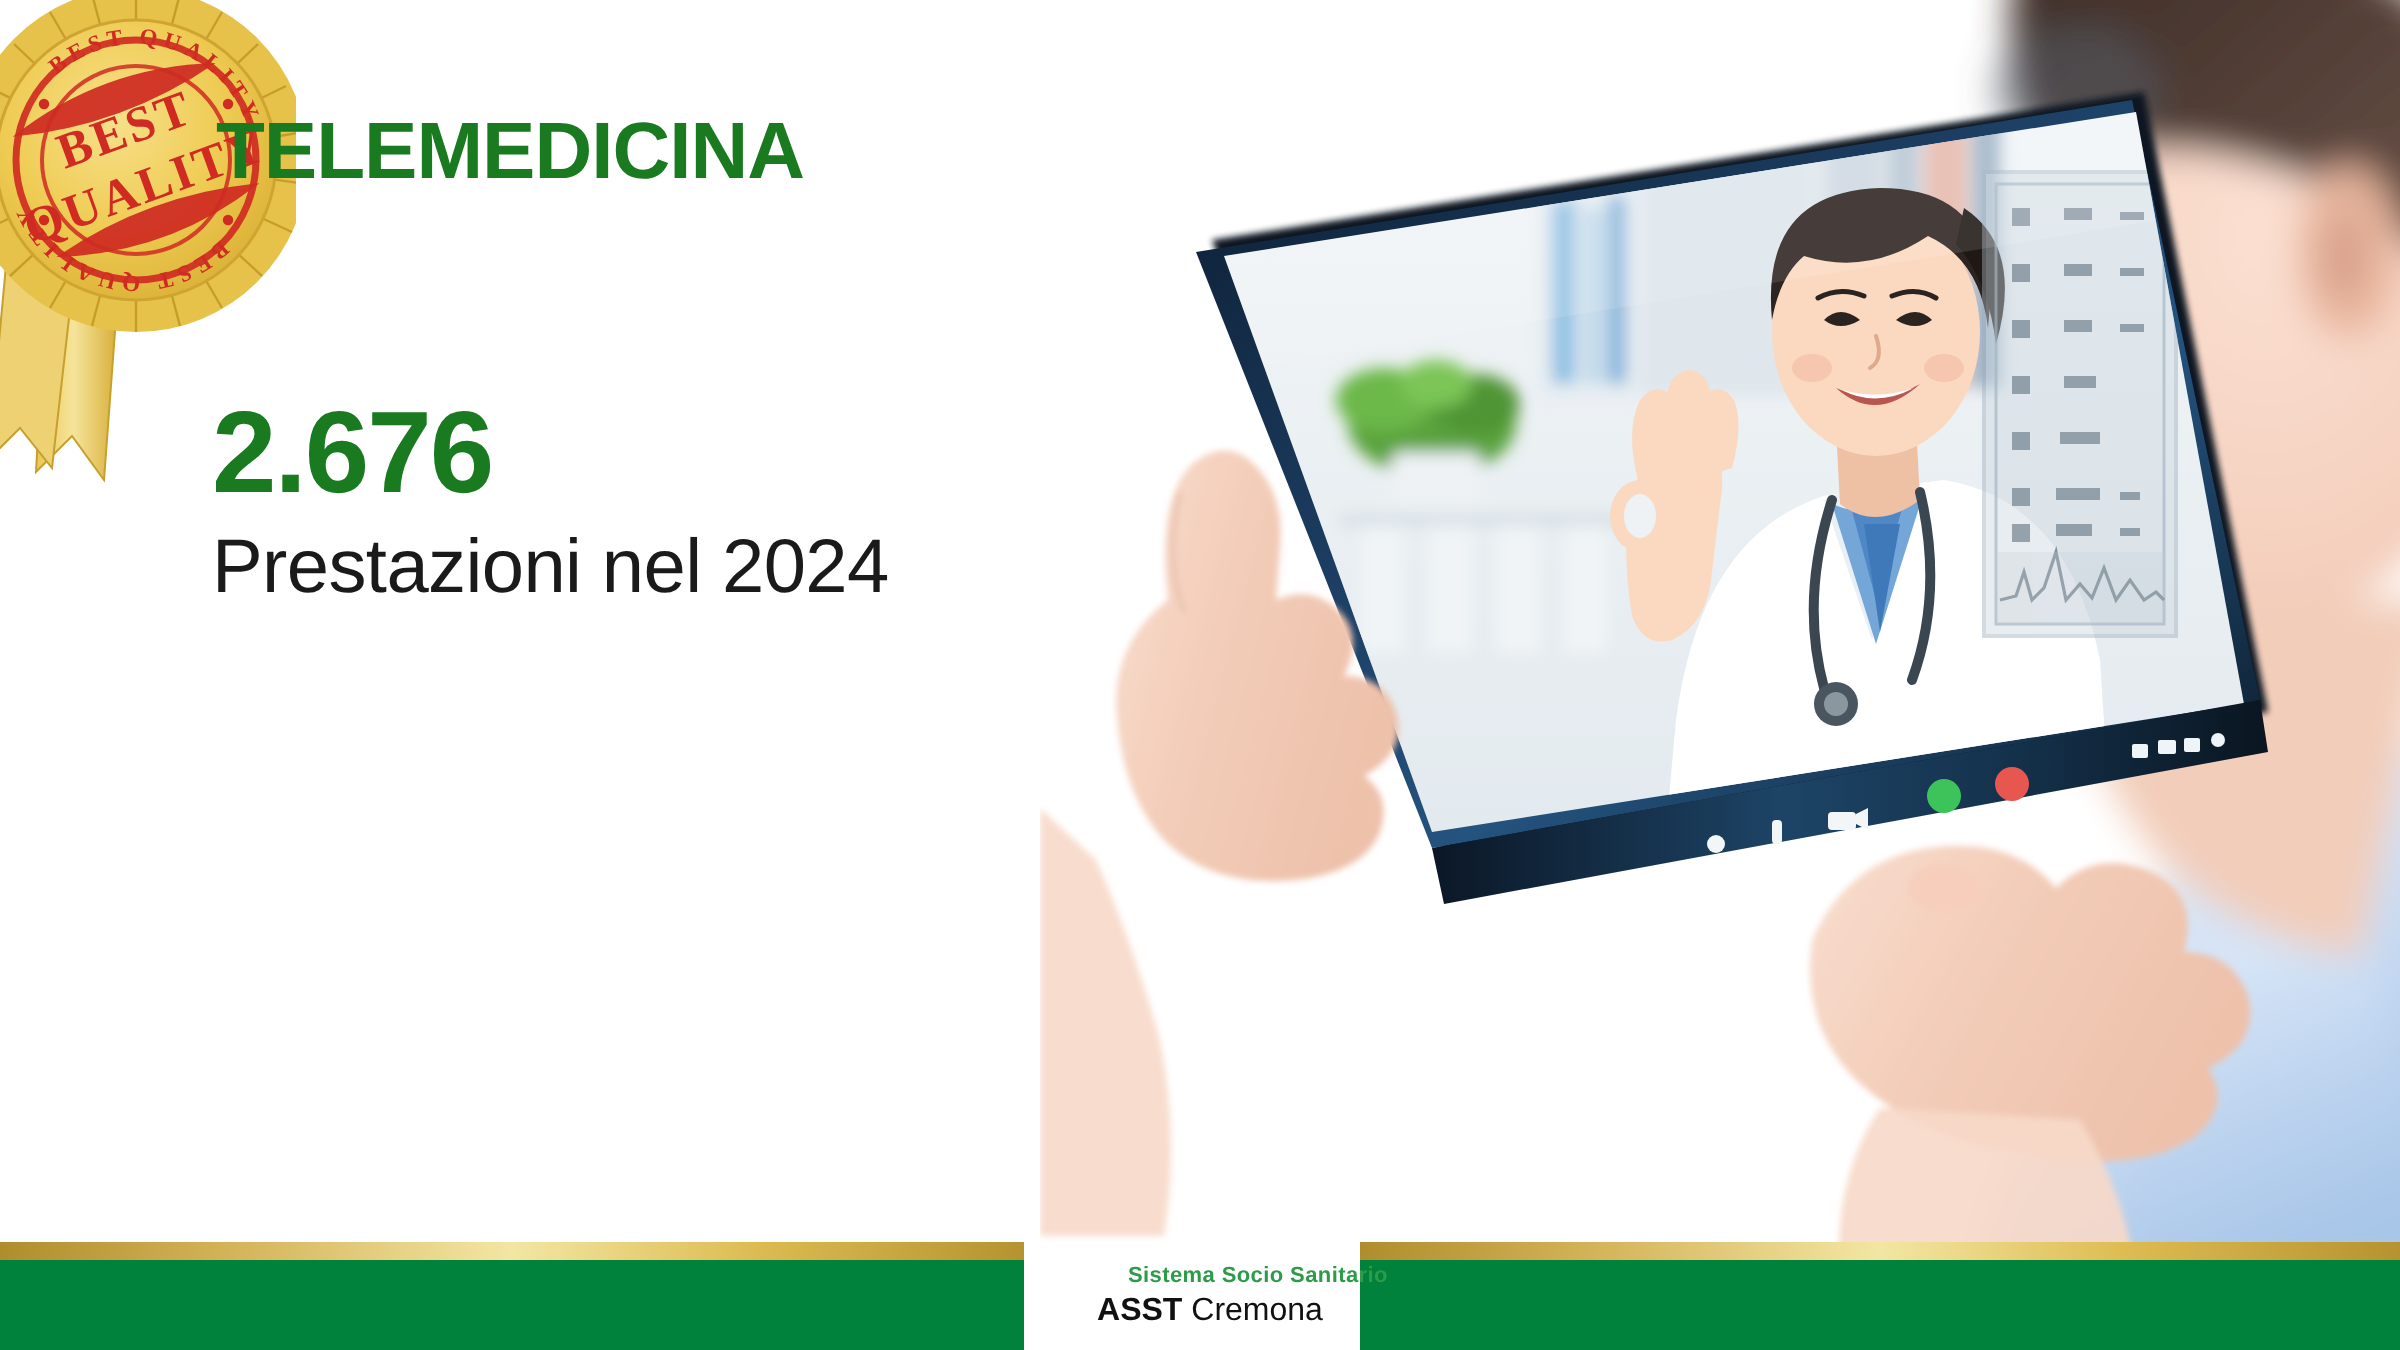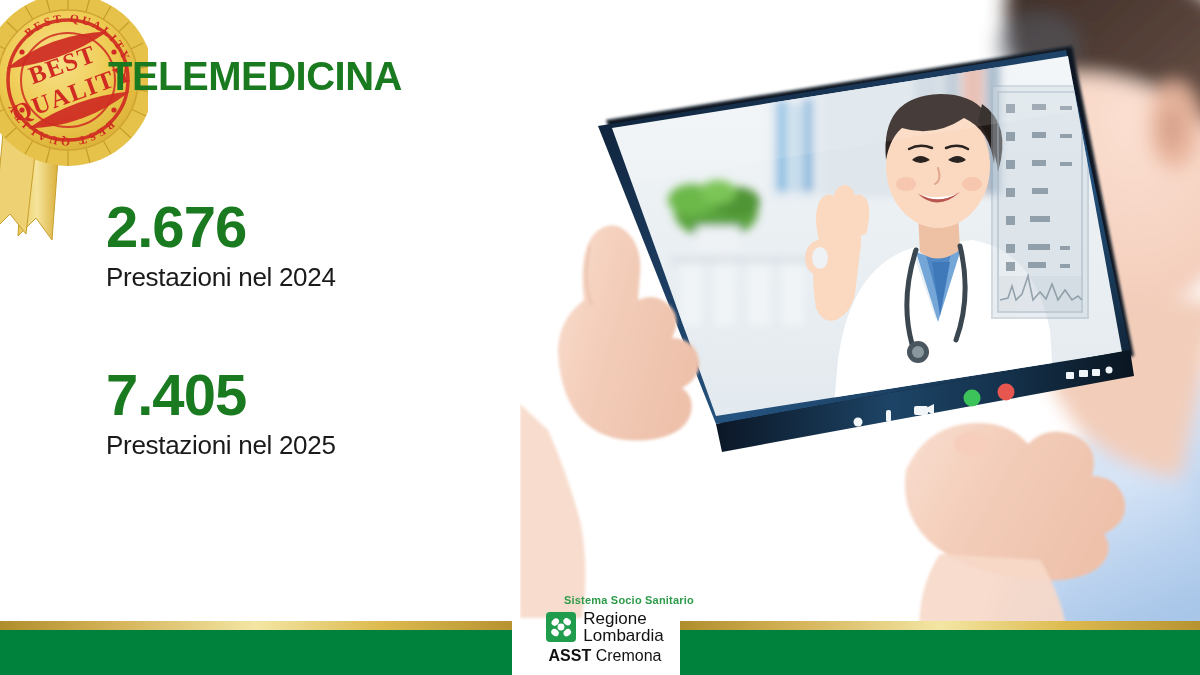--- a/index.html
+++ b/index.html
@@ -60,21 +60,21 @@
   .stat-2 { top: 364px; }
   .stat-value {
     font-size: 58px;
     font-weight: bold;
     color: #1a7a1f;
     line-height: 1.08;
     letter-spacing: -1px;
     white-space: nowrap;
   }
   .stat-label {
-    font-size: 26px;
+    font-size: 38px;
     font-weight: normal;
     color: #1a1a1a;
     line-height: 1.15;
     letter-spacing: -0.3px;
     white-space: nowrap;
     margin-top: 4px;
   }
 
   
   .bar {
@@ -430,52 +430,30 @@
     </svg>
   </div>
 
   <div class="title">TELEMEDICINA</div>
 
   <div class="stat stat-1">
     <div class="stat-value">2.676</div>
     <div class="stat-label">Prestazioni nel 2024</div>
   </div>
 
-  <div class="stat stat-2">
-    <div class="stat-value">7.405</div>
-    <div class="stat-label">Prestazioni nel 2025</div>
-  </div>
 
   <div class="bar bar-left">
     <div class="gold"></div>
     <div class="green"></div>
   </div>
   <div class="bar bar-right">
     <div class="gold"></div>
     <div class="green"></div>
   </div>
 
   <div class="logo">
     <div class="logo-top">Sistema Socio Sanitario</div>
-    <div class="logo-mid">
-      <span class="logo-mark">
-        <svg viewBox="0 0 40 40" aria-hidden="true">
-          <rect x="0" y="0" width="40" height="40" rx="5" fill="#1f9d4d"></rect>
-          <g fill="#ffffff">
-            <circle cx="20" cy="20" r="4.6"></circle>
-            <ellipse cx="12.4" cy="13.4" rx="5.4" ry="4.3" transform="rotate(-42 12.4 13.4)"></ellipse>
-            <ellipse cx="28.2" cy="13.0" rx="5.4" ry="4.3" transform="rotate(40 28.2 13.0)"></ellipse>
-            <ellipse cx="12.0" cy="27.4" rx="5.4" ry="4.3" transform="rotate(40 12.0 27.4)"></ellipse>
-            <ellipse cx="28.4" cy="27.6" rx="5.4" ry="4.3" transform="rotate(-42 28.4 27.6)"></ellipse>
-          </g>
-        </svg>
-      </span>
-      <span class="logo-words">
-        <span>Regione</span><br>
-        <span>Lombardia</span>
-      </span>
-    </div>
     <div class="logo-bottom">
       <span class="b">ASST</span><span> Cremona</span>
     </div>
   </div>
 
 </div>
 
 </body></html>

